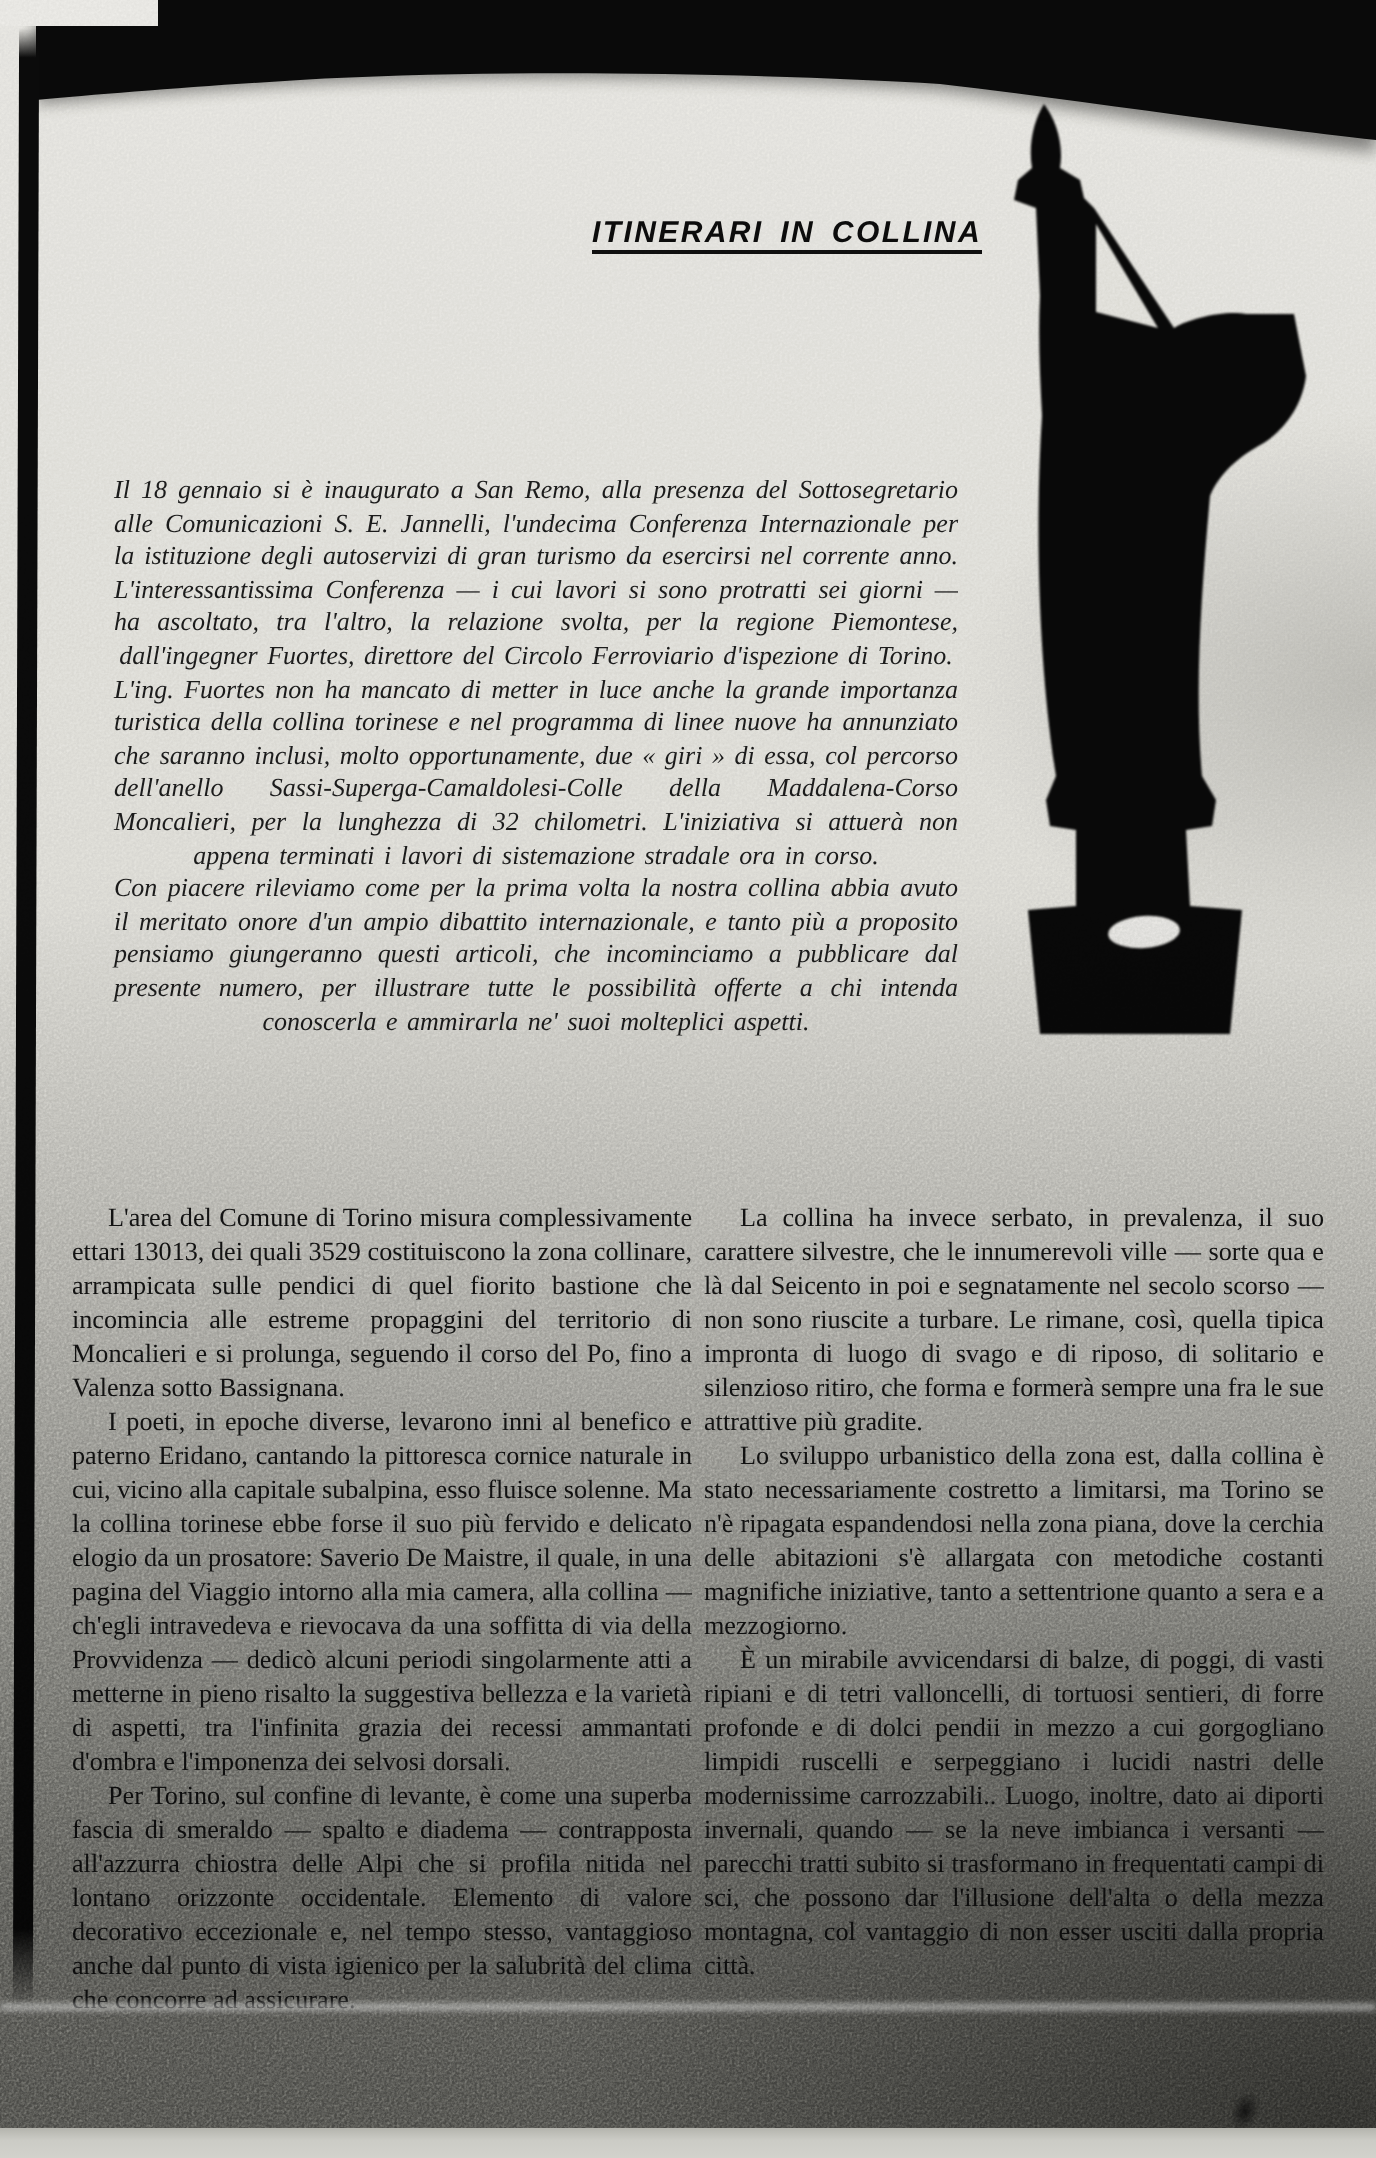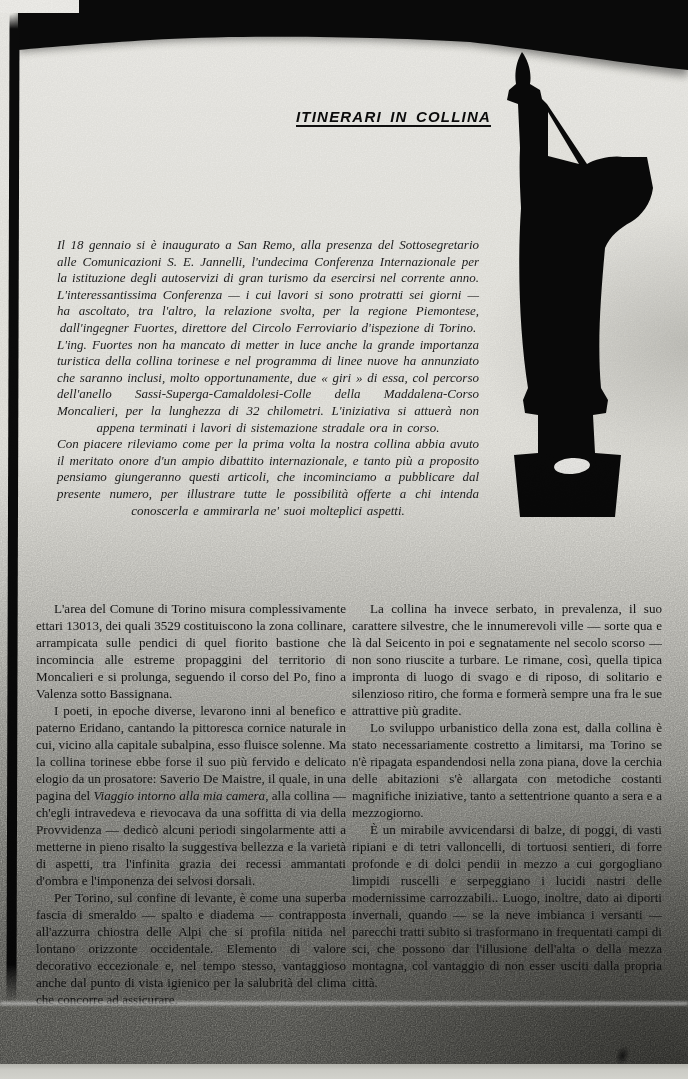--- a/index.html
+++ b/index.html
@@ -65,21 +65,21 @@
   .statue{position:absolute;left:495px;top:38px;}
 
   
   .col{
     position:absolute;top:552px;width:310px;height:525px;overflow:hidden;
     font-size:13.1px;line-height:17px;text-align:justify;color:#181818;margin-top:48px;
   }
   .col-left{left:36px;}
   .col-right{left:352px;}
   .col p{margin:0;text-indent:18px;}
-  .book-title{font-style:italic;}
+  .book-title{}
 </style>
 </head>
 <body>
 
 <div class="scan">
 
   <div class="kicker">ITINERARI IN COLLINA</div>
 
   <h1 class="title">
   </h1>

